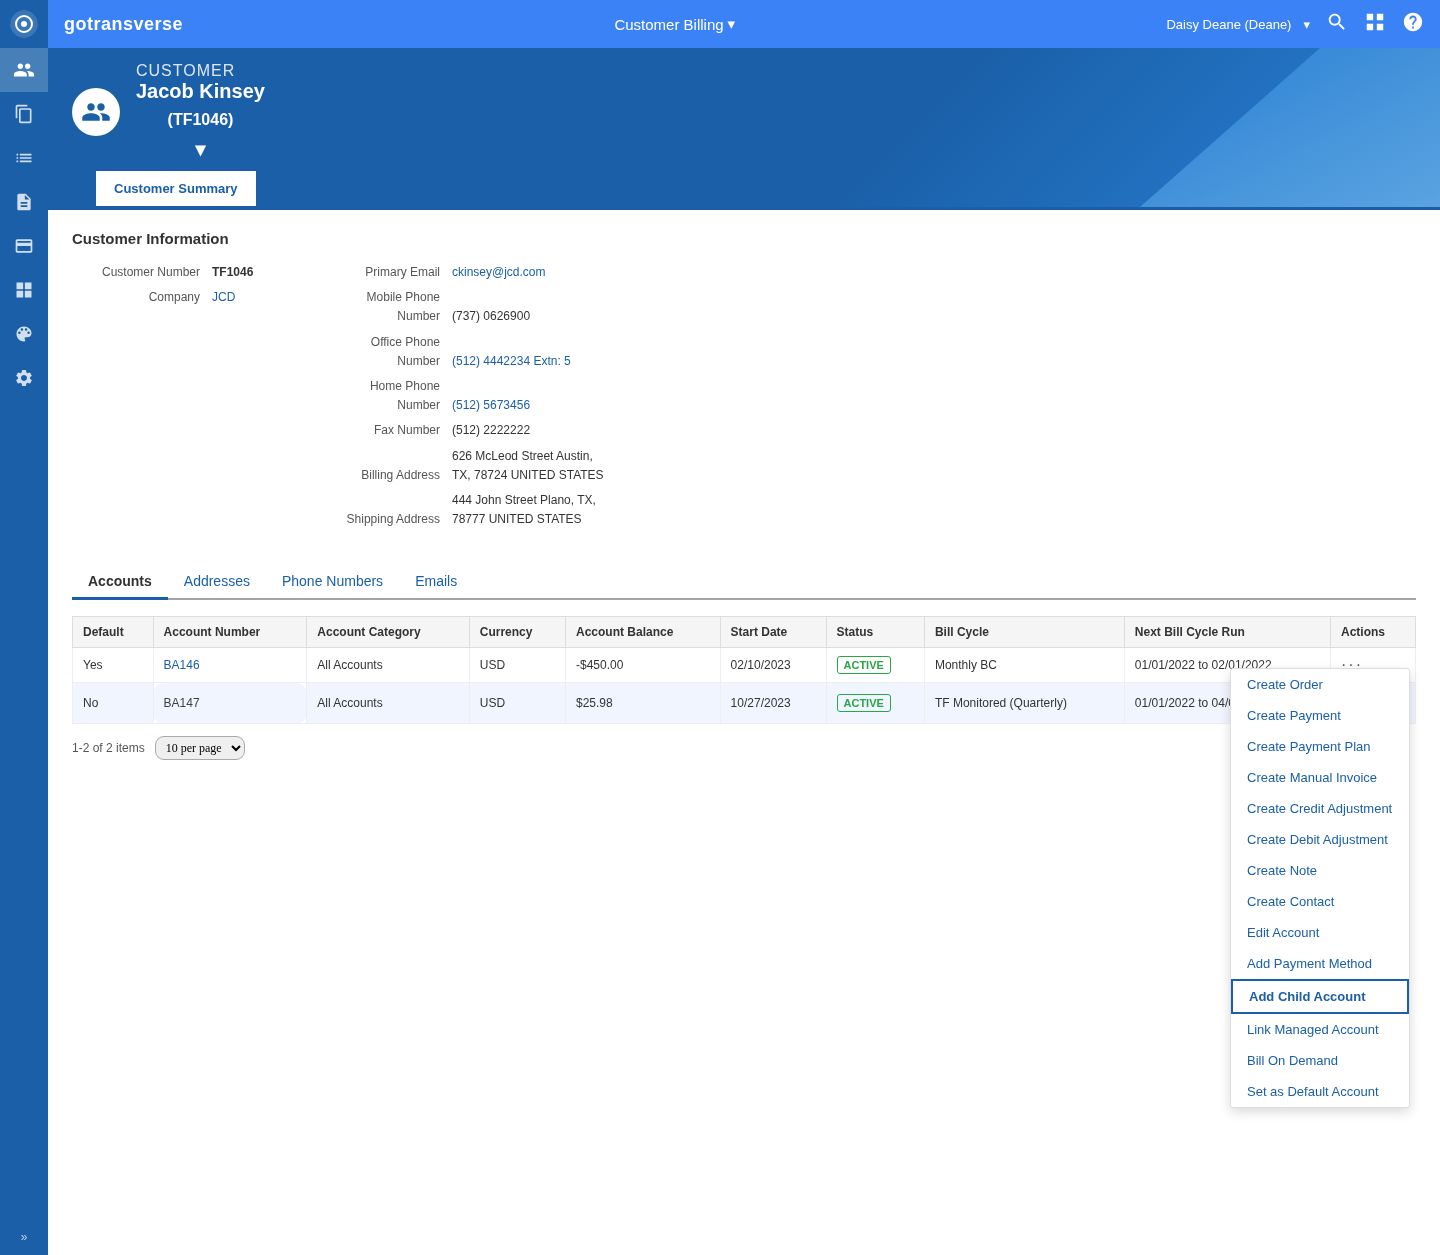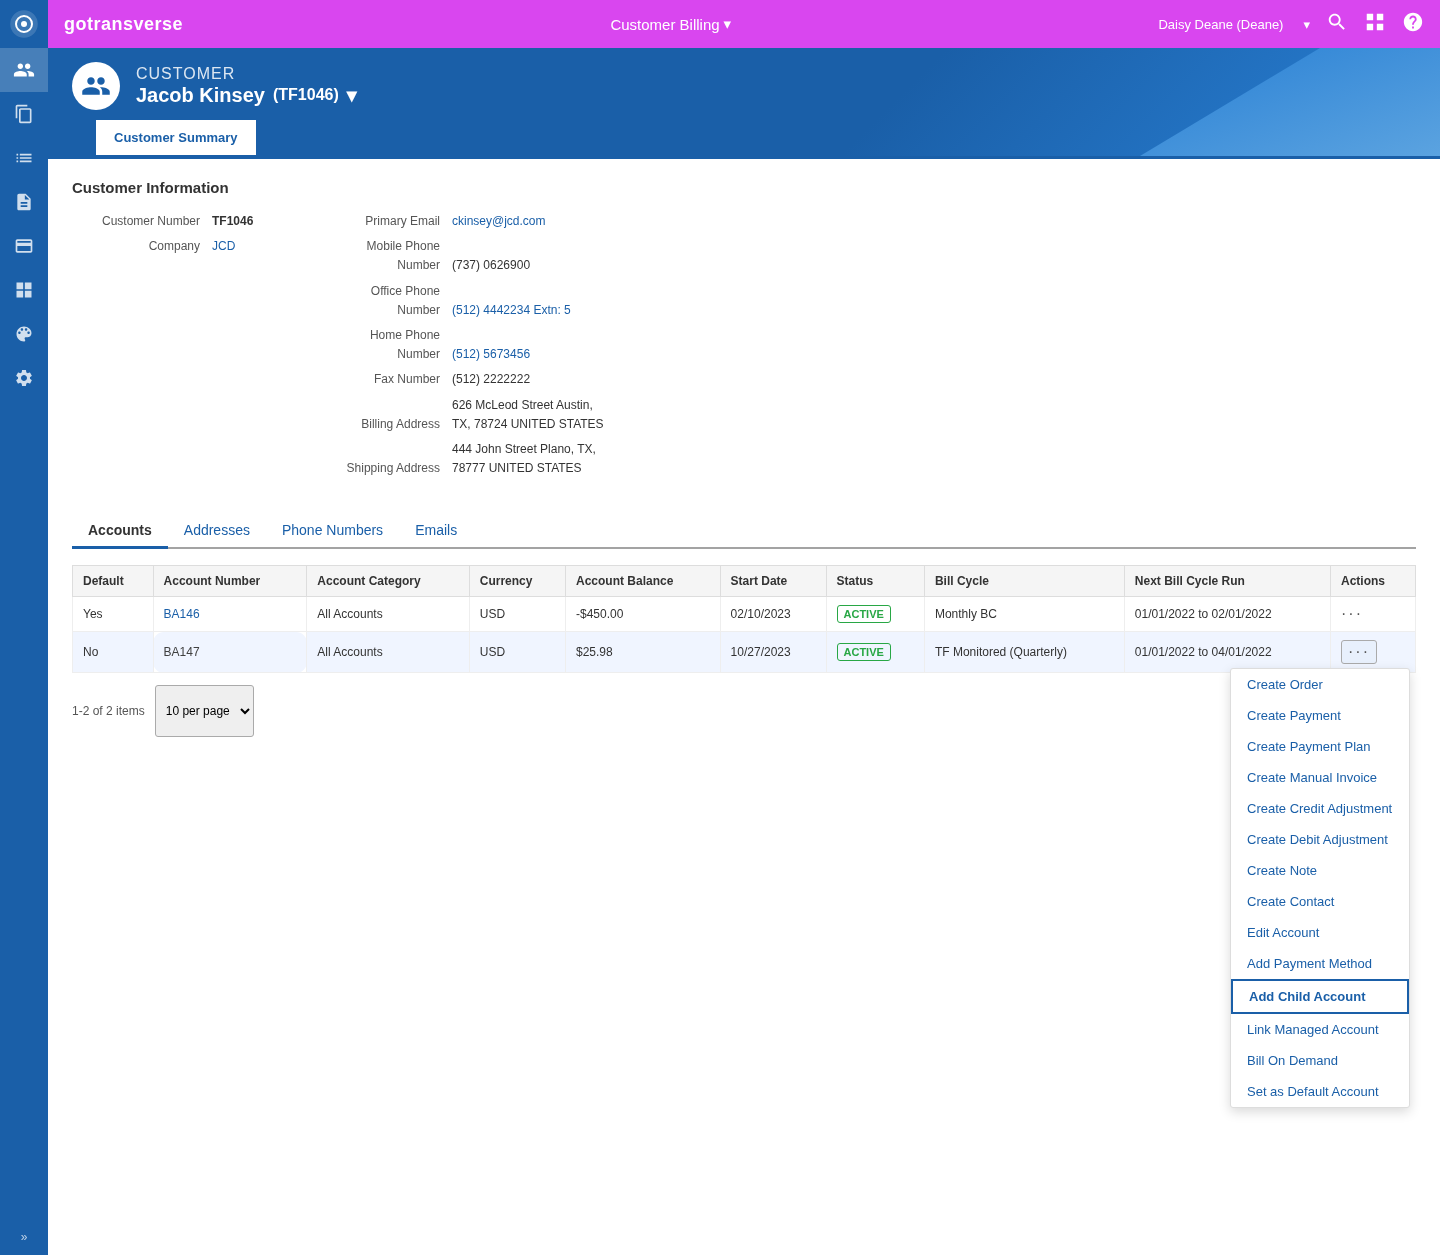--- a/index.html
+++ b/index.html
@@ -40,21 +40,21 @@
     
     .main-area {
       flex: 1;
       display: flex;
       flex-direction: column;
       overflow: hidden;
     }
 
     
     .top-header {
-      background: #d946ef;
+      background: #3b82f6;
       height: 48px;
       display: flex;
       align-items: center;
       padding: 0 16px;
       flex-shrink: 0;
     }
     .top-header .brand {
       color: white;
       font-size: 18px;
       font-weight: bold;
@@ -65,39 +65,39 @@
       color: white;
       font-size: 15px;
       cursor: pointer;
       display: flex; align-items: center; gap: 4px;
     }
     .top-header .right-tools {
       margin-left: auto;
       display: flex; align-items: center; gap: 16px;
       color: white;
     }
-    .top-header .user-info { font-size: 13px; cursor: pointer; display: flex; align-items: center; gap: 20px; }
+    .top-header .user-info { font-size: 13px; cursor: pointer; display: flex; align-items: center; gap: 12px; }
     .top-header .icon-btn { font-size: 18px; cursor: pointer; color: white; }
 
     
     .content-area {
       flex: 1;
       background: white;
       overflow-y: auto;
       position: relative;
     }
     .customer-icon {
       width: 48px; height: 48px;
       background: white;
       border-radius: 50%;
       display: flex; align-items: center; justify-content: center;
       font-size: 22px; color: #1a5fa8;
     }
     .customer-label { color: rgba(255,255,255,0.85); font-size: 16px; letter-spacing: 1px; }
-    .customer-name { color: white; font-size: 20px; font-weight: bold; display: flex; align-items: center; gap: 8px; }
+    .customer-name { color: white; font-size: 20px; font-weight: bold; display: flex; align-items: center; gap: 8px; flex-direction: column; }
 
     
     .tab-bar {
       background: #e8f0fc;
       border-bottom: 2px solid #ddd;
       display: flex;
       padding-left: 24px;
     }
     .tab-item {
       padding: 10px 18px;
@@ -232,25 +232,26 @@
 
     .pagination-info {
       font-size: 12px;
       color: #555;
       margin-top: 12px;
       display: flex;
       align-items: center;
       gap: 10px;
     }
     .per-page-select {
-      padding: 17px 6px;
+      padding: 3px 6px;
       border: 1px solid #aaa;
-      border-radius: 3px;
+      border-radius: 9px;
       font-size: 12px;
       cursor: pointer;
+      font-family: Liberation Serif, serif;
     }
 
     
     .dropdown-menu {
       position: absolute;
       right: 30px;
       top: 620px;
       background: white;
       border: 1px solid #ddd;
       border-radius: 3px;

